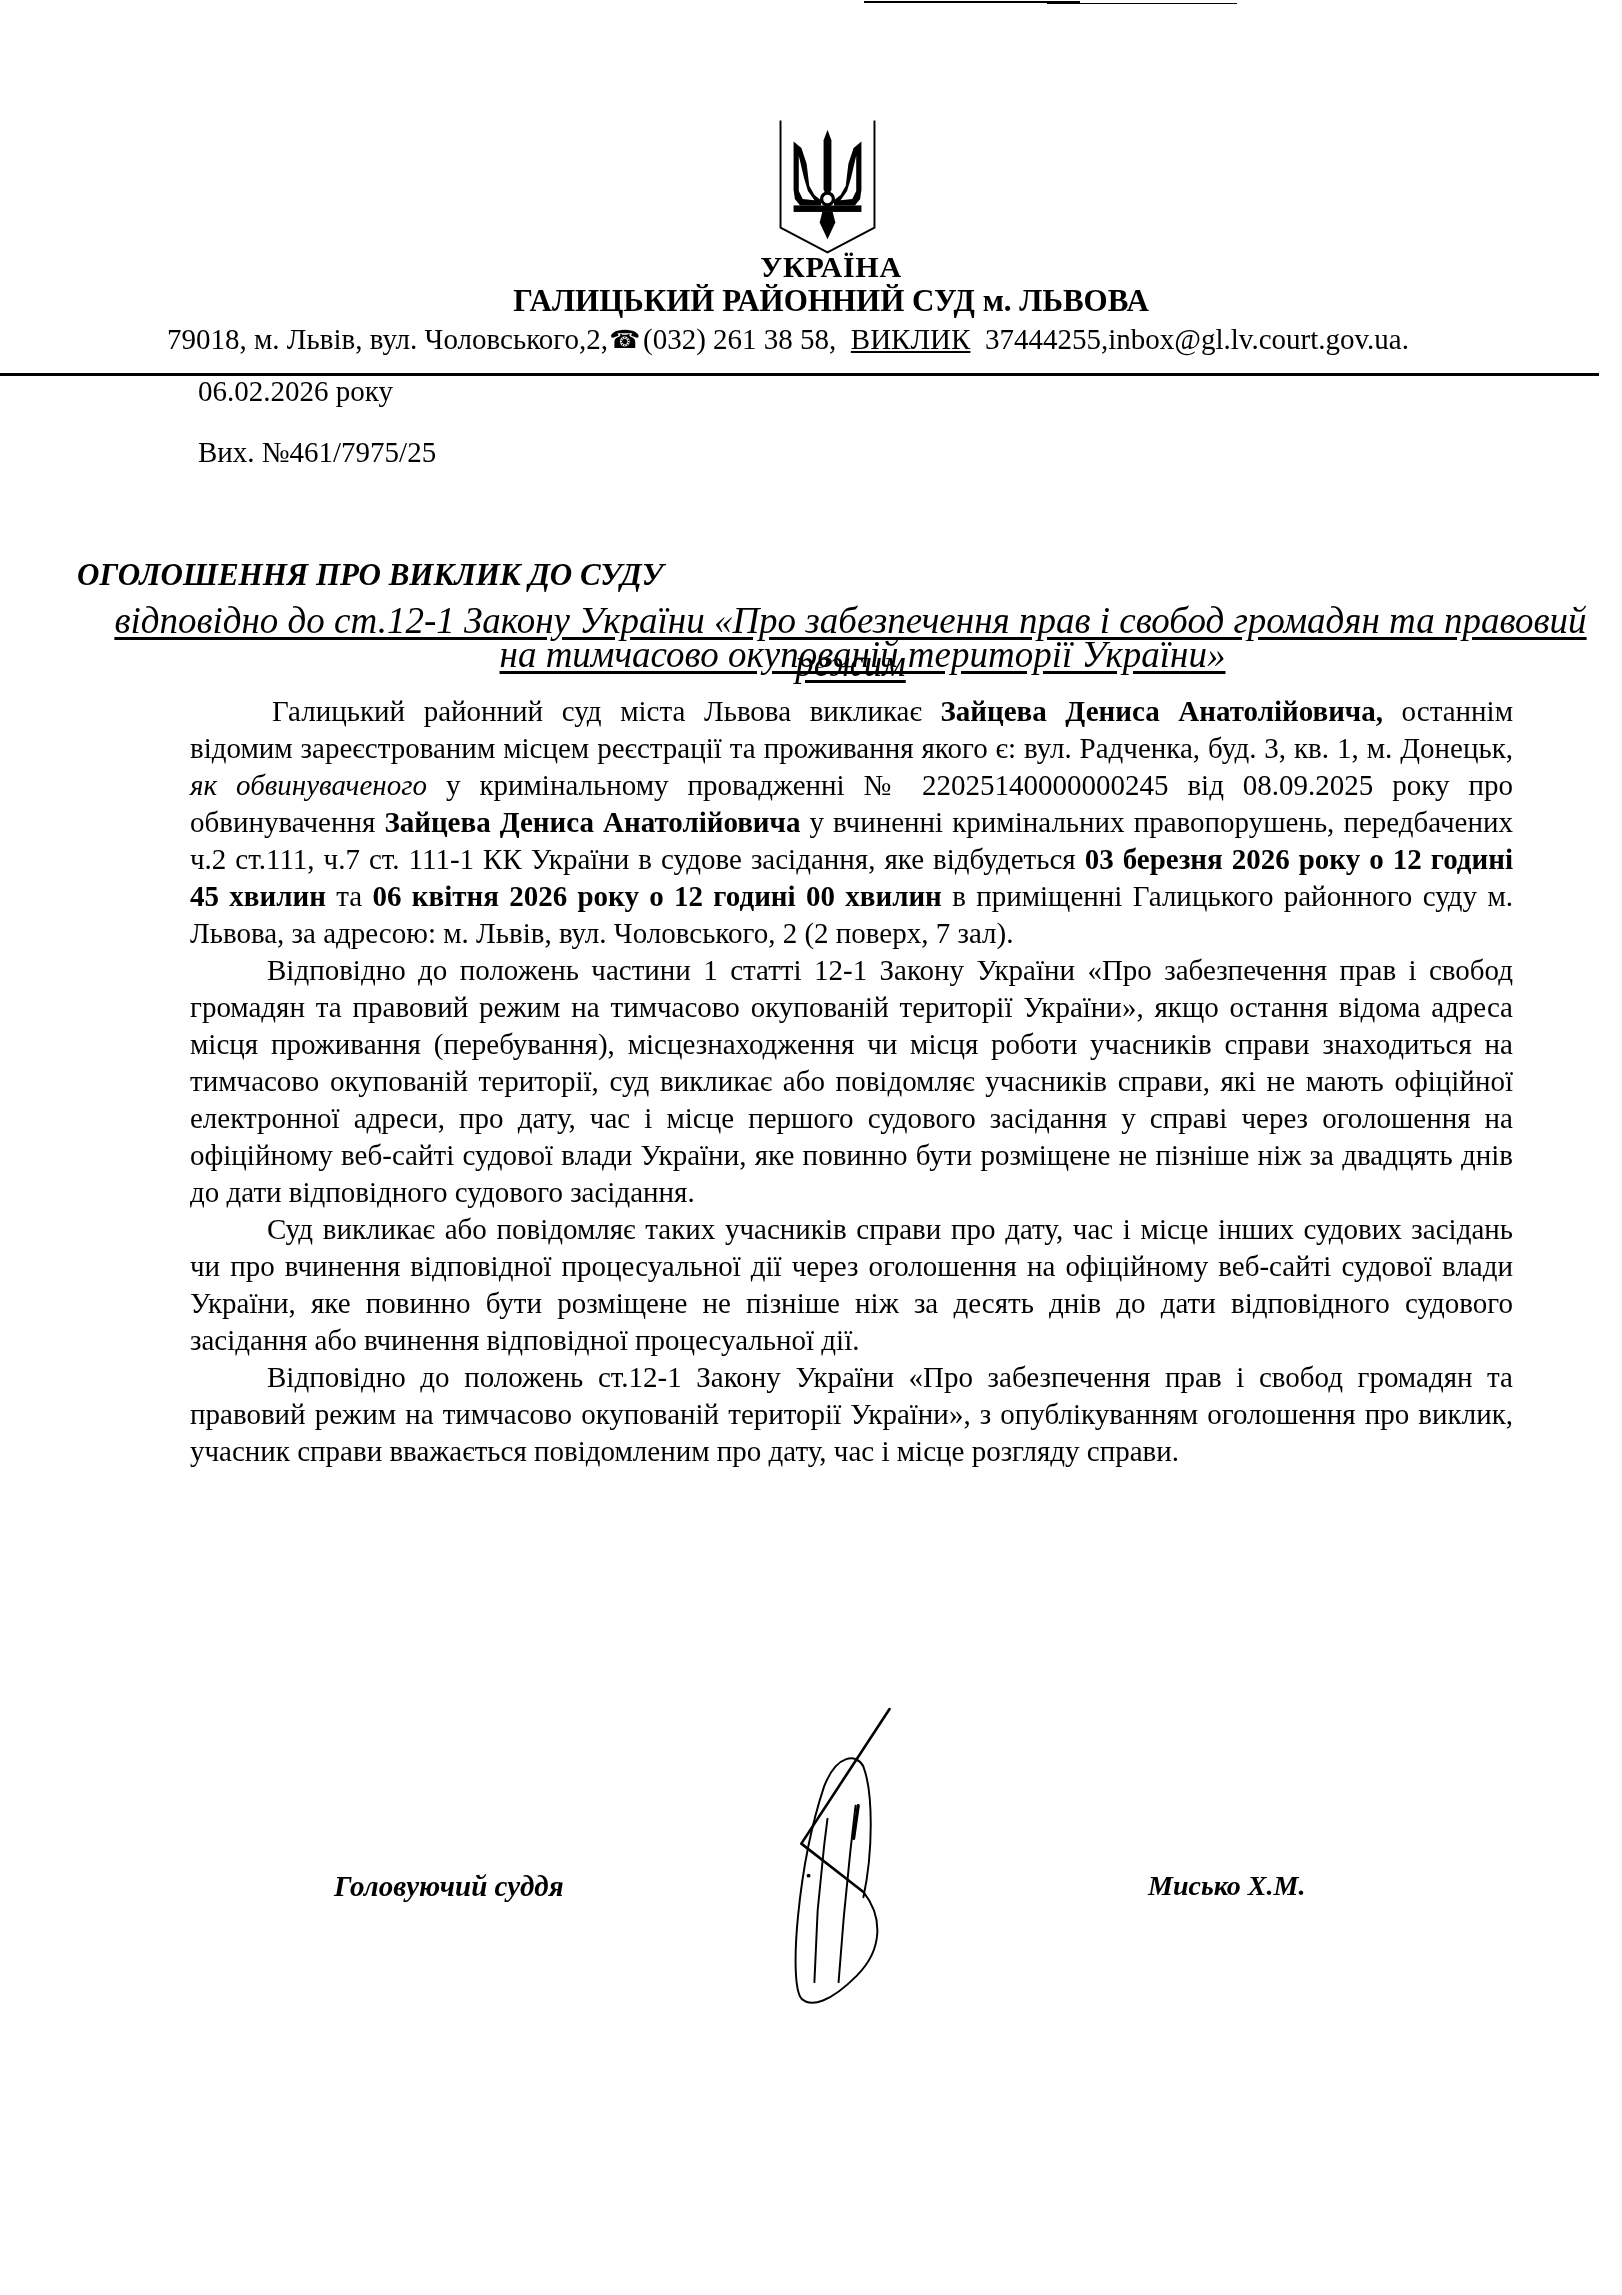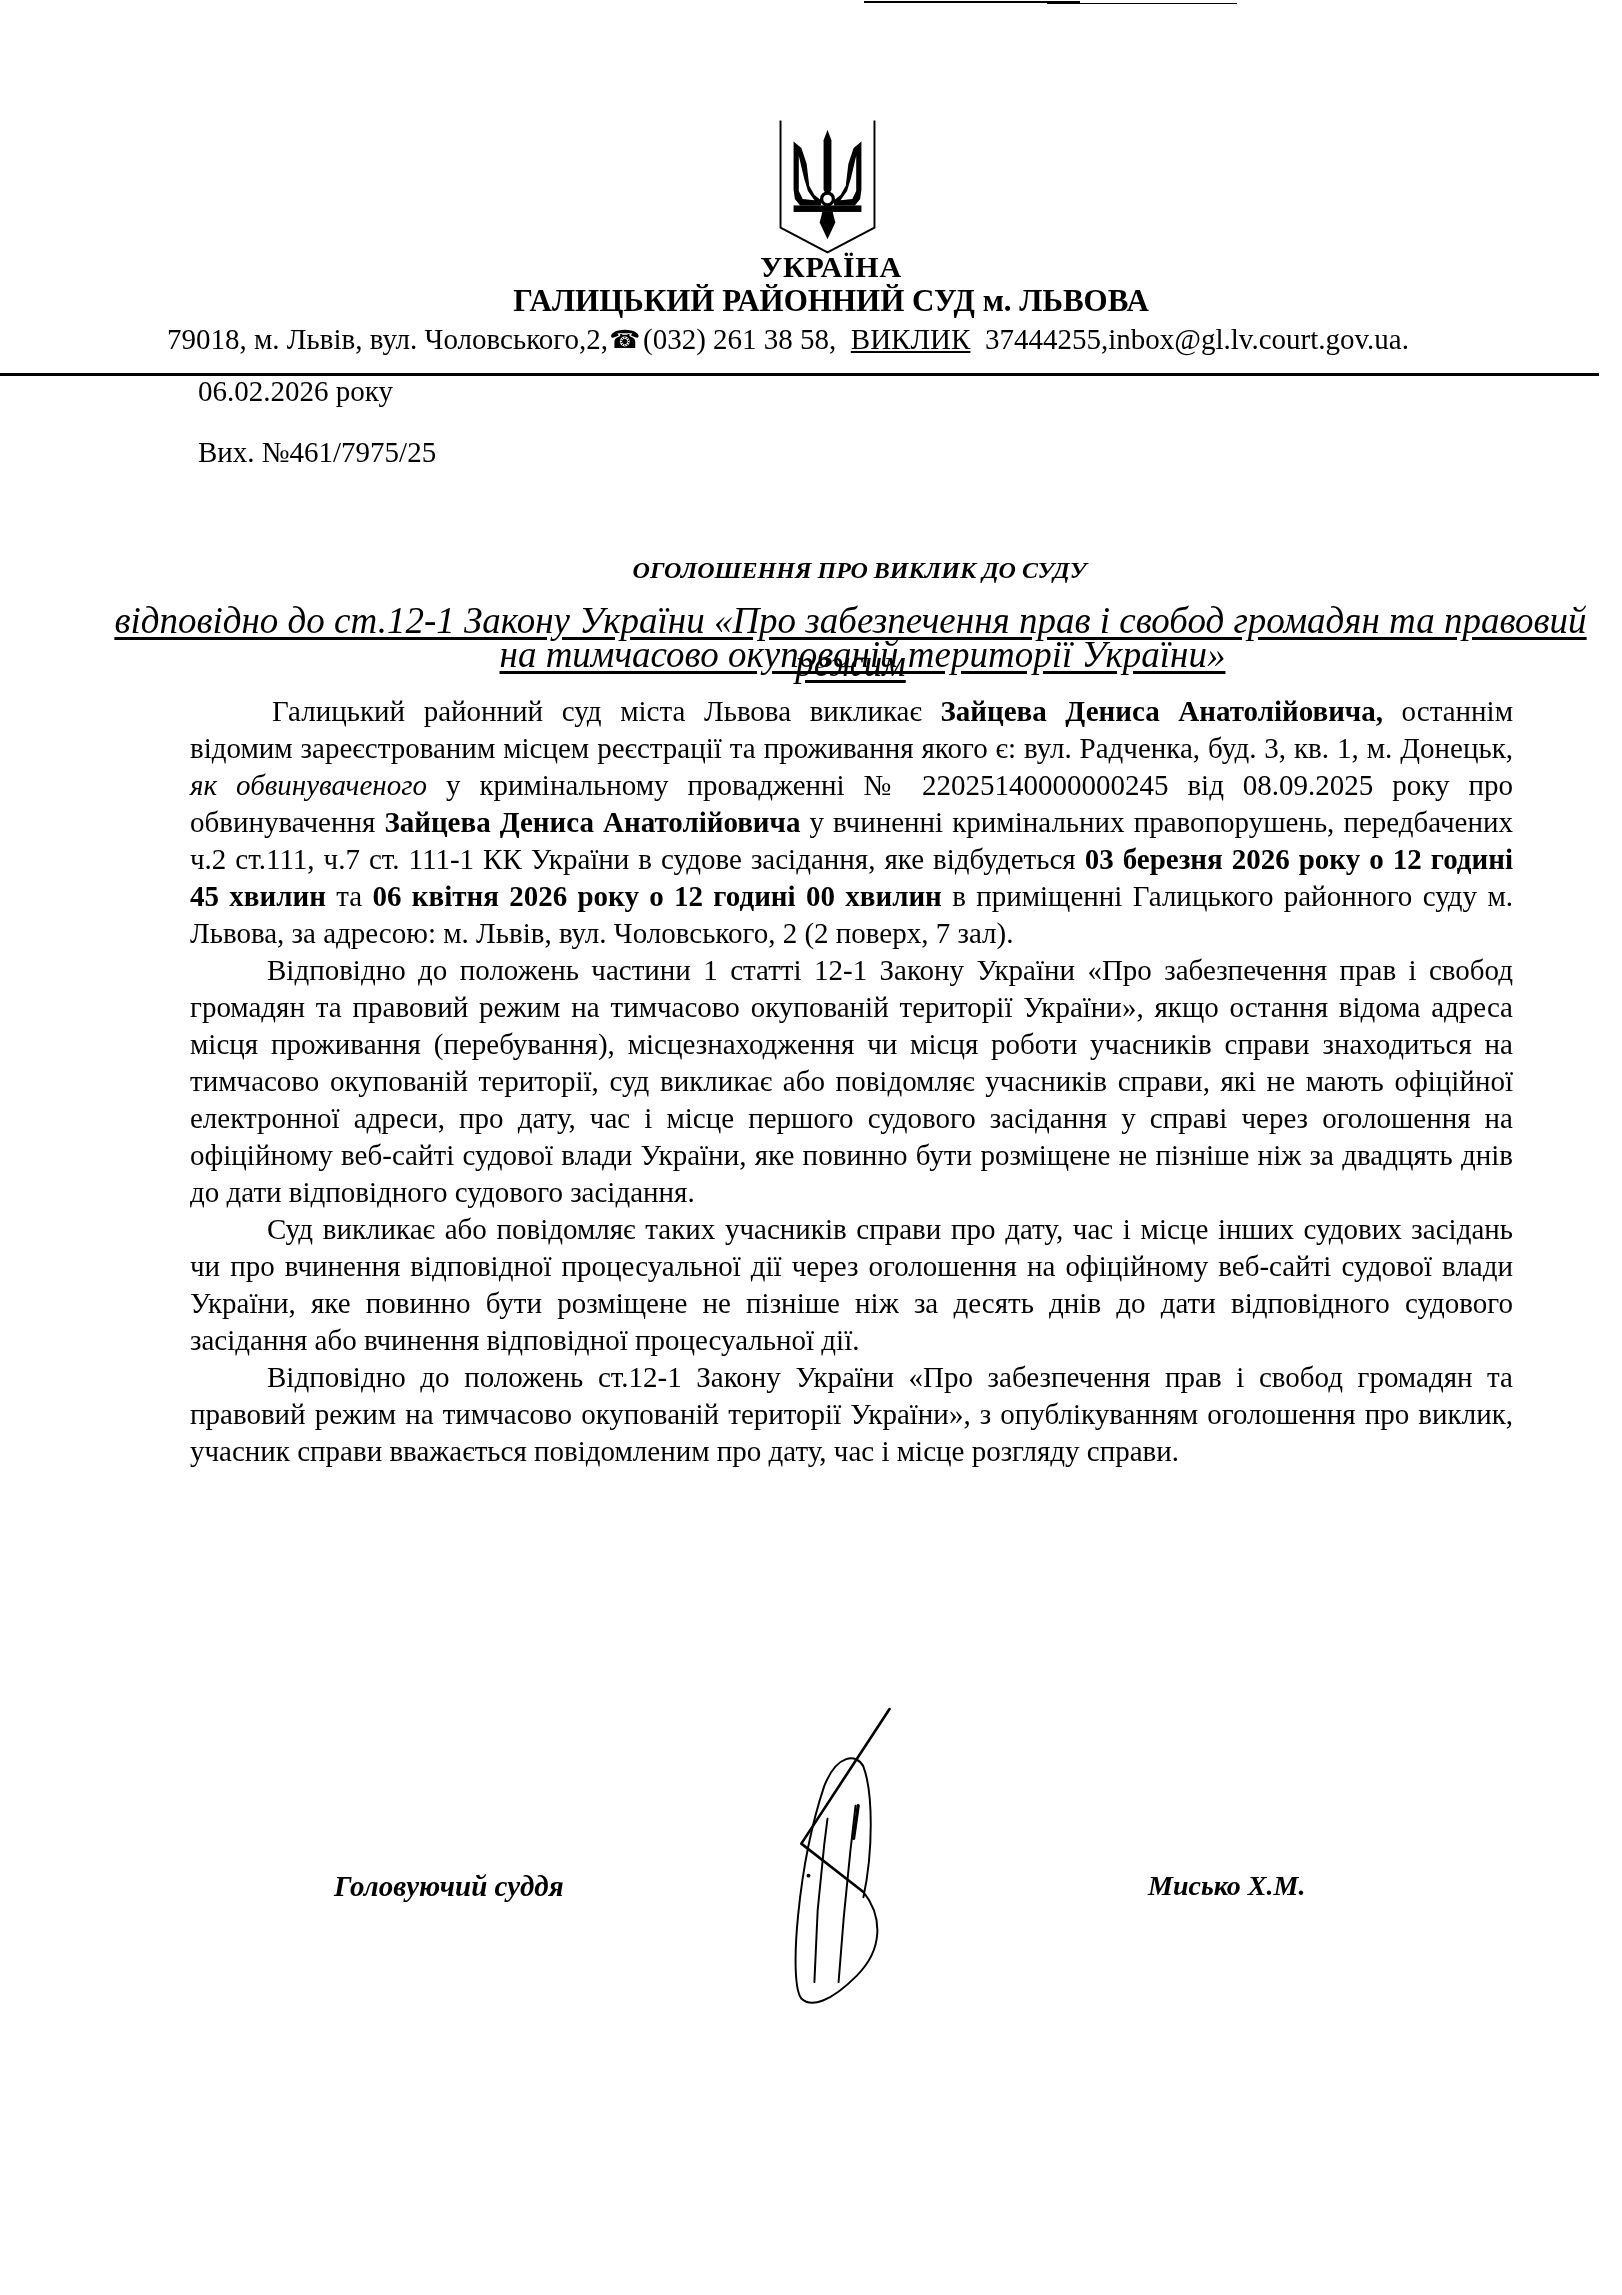--- a/index.html
+++ b/index.html
@@ -24,22 +24,22 @@
     top: 323px; left: 167px; width: 1413px; white-space: nowrap;
     font-size: 29px;
   }
   .hdr-address .u { text-decoration: underline; }
   .phone-icon { display: inline-block; font-size: 25px; vertical-align: 1.3px; margin: 0 2.6px 0 1.3px; }
   .hdr-rule { top: 373px; left: 0; width: 1599px; height: 2.6px; background: #000; }
   .meta { left: 198px; font-size: 29px; }
   .meta-date { top: 375px; }
   .meta-ref { top: 410px; margin-top: 26px; }
   .title {
-    top: 557px; left: 0; width: 1622px; text-align: center;
-    font-weight: bold; font-style: italic; font-size: 24px; padding-left: 97px; box-sizing: border-box;
+    top: 557px; left: 0; width: 1622px; text-align: left;
+    font-weight: bold; font-style: italic; font-size: 31px; padding-left: 77px; box-sizing: border-box;
   }
   .subtitle {
     left: 0; width: 1622px; text-align: center; font-style: italic; font-size: 37px;
     text-decoration: underline; text-underline-offset: 3.9px;
   }
   .subtitle-1 { top: 599px; padding-left: 79px; box-sizing: border-box; }
   .subtitle-2 { top: 633px; padding-left: 103px; box-sizing: border-box; }
   .body-text {
     left: 190px; width: 1323px; top: 693px;
     font-size: 29px; line-height: 37px; text-align: justify;

